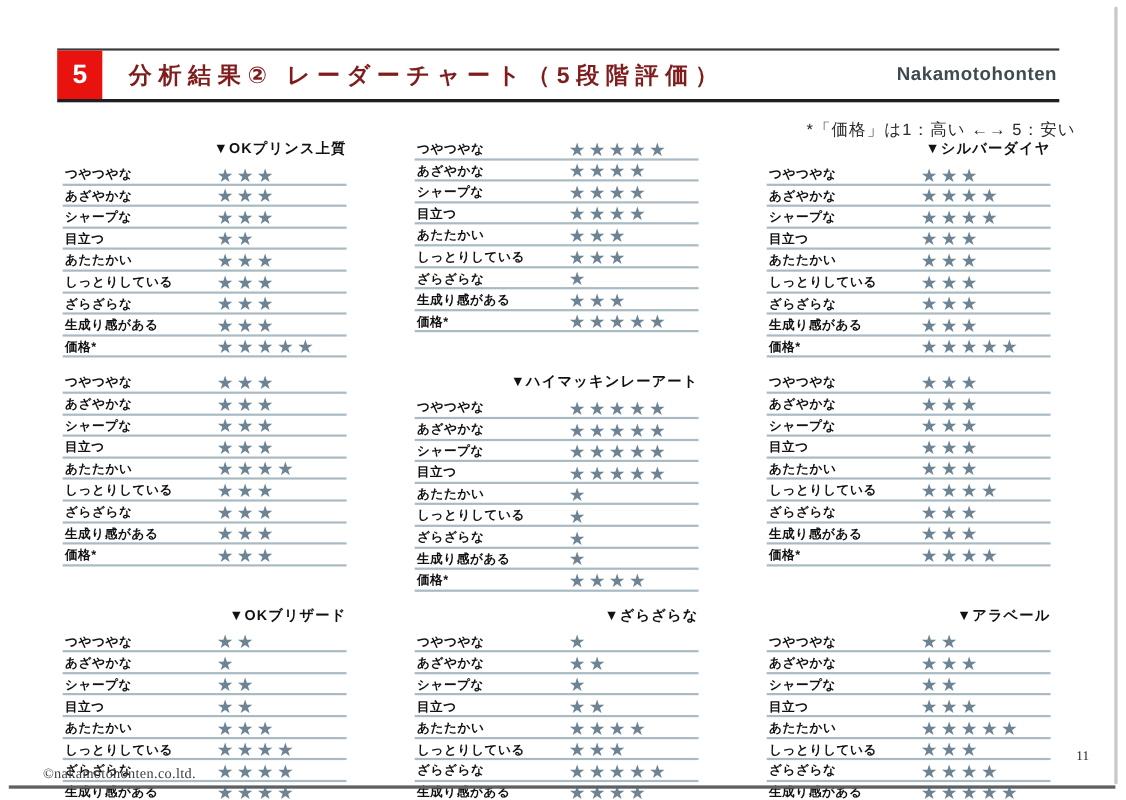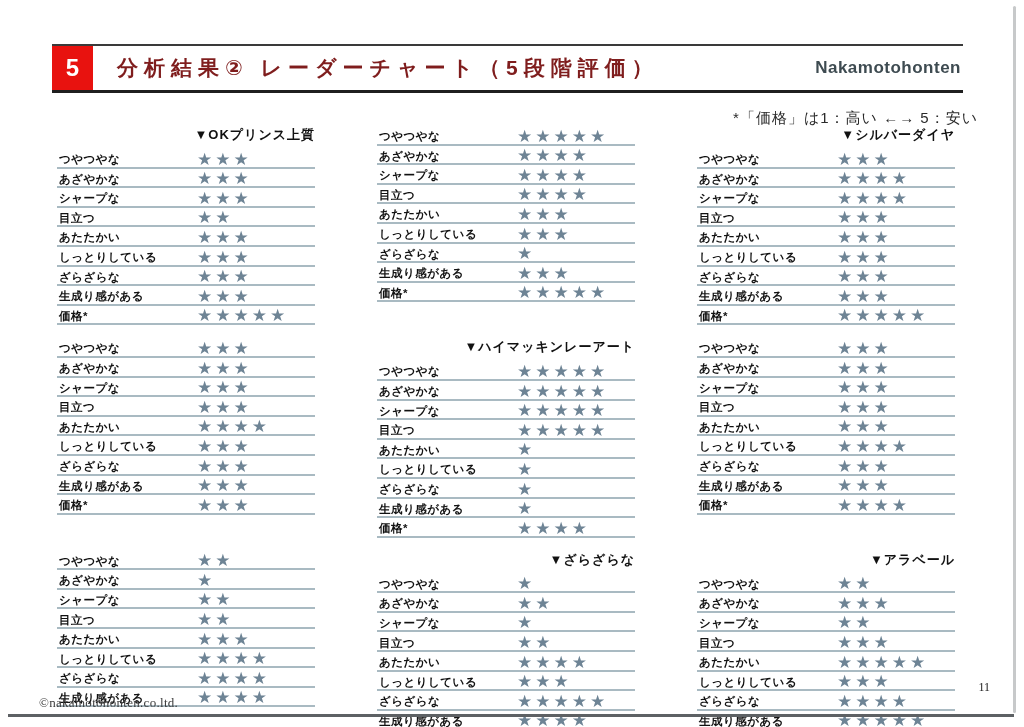--- a/index.html
+++ b/index.html
@@ -316,20 +316,21 @@
         <div class="row">
           <span class="lab">生成り感がある</span>
           <span class="stars">★★★</span>
         </div>
         <div class="row">
           <span class="lab">価格*</span>
           <span class="stars">★★★★</span>
         </div>
       </section>
       <section class="panel">
+        <h2 class="panel-title">▼OKブリザード</h2>
         <div class="row">
           <span class="lab">つやつやな</span>
           <span class="stars">★★</span>
         </div>
         <div class="row">
           <span class="lab">あざやかな</span>
           <span class="stars">★</span>
         </div>
         <div class="row">
           <span class="lab">シャープな</span>

